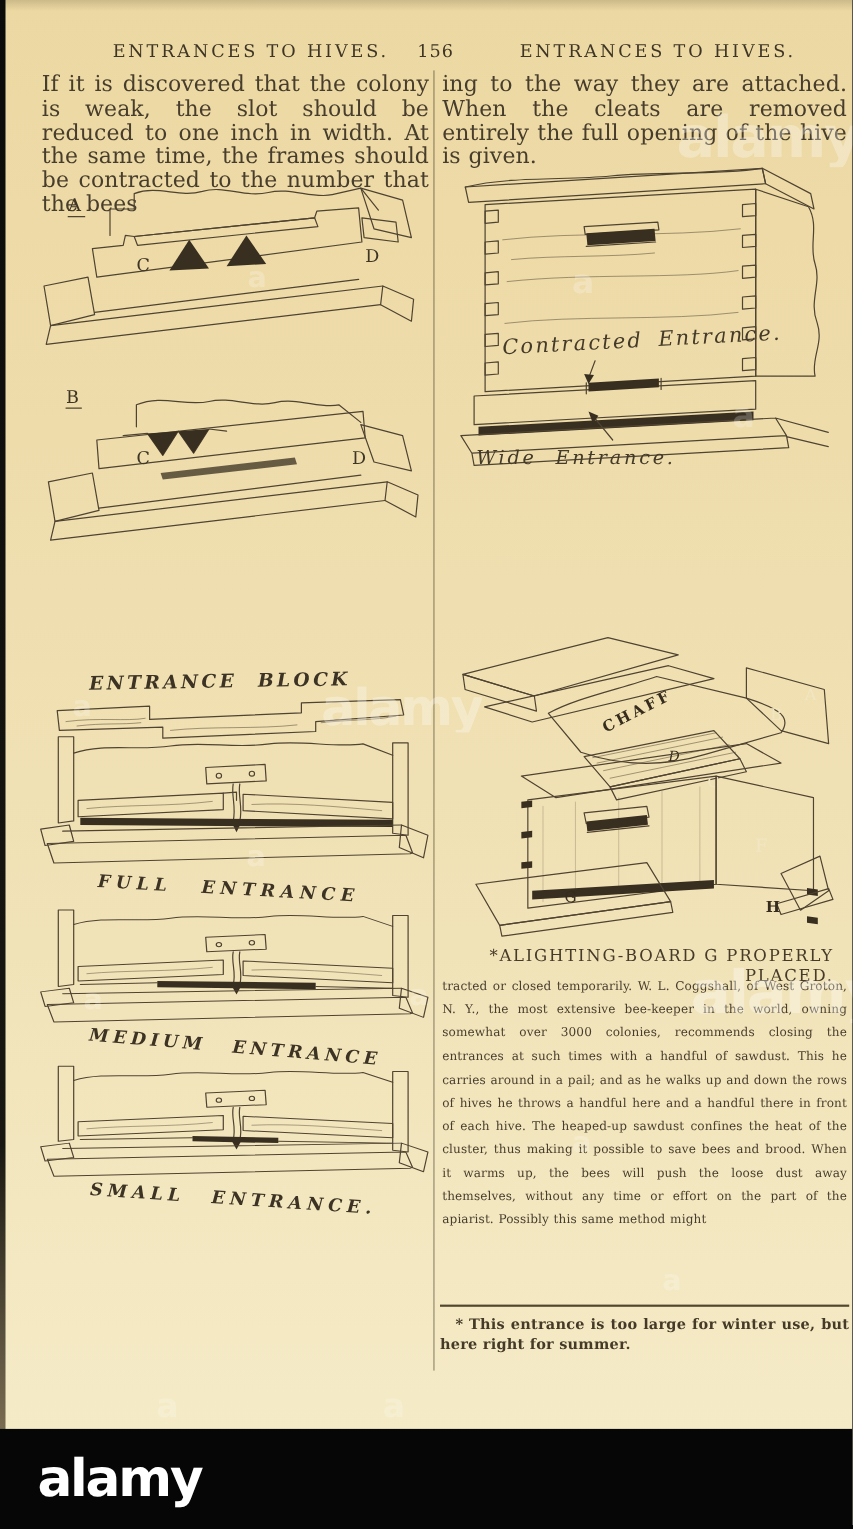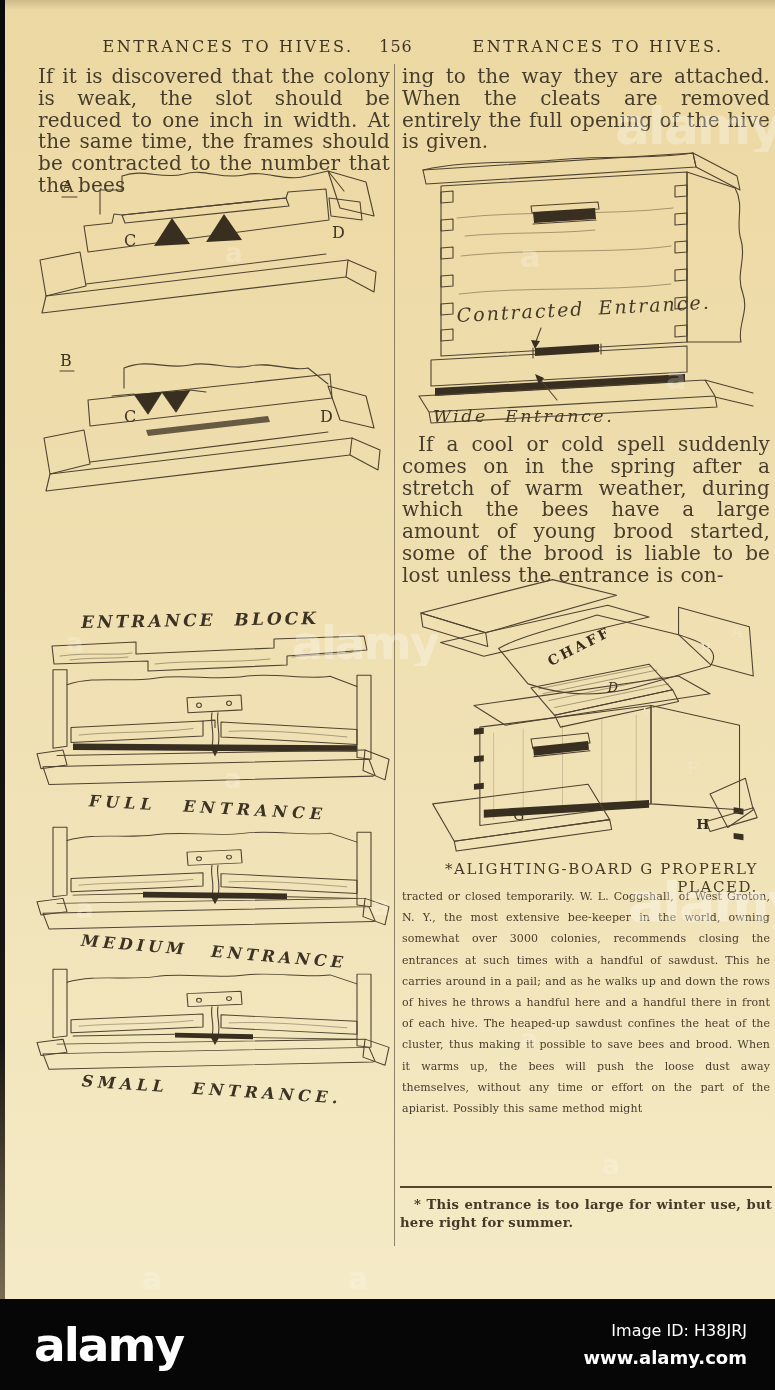--- a/index.html
+++ b/index.html
@@ -230,21 +230,20 @@
     <polygon class="dk" points="30,252 280,238 280,246 30,260"></polygon>
     <path class="ln" d="M14,260 L300,244 M14,260 L24,276 M300,244 L310,260 M24,276 L310,260 M24,276 L26,287 M310,260 L312,271 M26,287 L312,271 M300,244 L348,257 M310,261 L348,270"></path>
     <text class="hand" x="52" y="186" font-size="19" letter-spacing="2" word-spacing="6" transform="rotate(-3 52 186)">Contracted Entrance.</text>
     <path class="ln" d="M136,192 L130,208"></path>
     <polygon class="dk" points="126,204 130,213 135,205"></polygon>
     <text class="hand" x="28" y="286" font-size="17.5" letter-spacing="2.5" word-spacing="9">Wide Entrance.</text>
     <path class="ln" d="M152,264 L134,242"></path>
     <polygon class="dk" points="130,238 134,249 139,242"></polygon>
   </svg>
 
-  <p class="body indent" style="left:402px;top:434px;width:368px">If a cool or cold spell suddenly comes on in the spring after a stretch of warm weather, during which the bees have a large amount of young brood started, some of the brood is liable to be lost unless the entrance is con-</p>
 
   <svg class="fig" style="left:412px;top:556px" width="358" height="300" viewBox="0 0 358 305">
     <defs>
       <pattern id="pst" width="6" height="6" patternUnits="userSpaceOnUse">
           <circle cx="1.5" cy="1.5" r=".9" fill="#4a3e28"></circle>
           <circle cx="4.5" cy="4.5" r=".8" fill="#5b4d33"></circle>
         </pattern>
       <pattern id="pcv" width="4" height="4" patternUnits="userSpaceOnUse">
           <path d="M1 0V4" stroke="#4f432c" stroke-width=".9"></path>
         </pattern>
@@ -306,18 +305,14 @@
   <div class="ghost" style="left:76px;top:896px;font-size:26px;width:17px;opacity:.22">alamy</div>
   <div class="ghost" style="left:372px;top:893px;font-size:26px;width:17px;opacity:.22">alamy</div>
   <div class="ghost" style="left:628px;top:876px;font-size:54px;opacity:.34">alamy</div>
   <div class="ghost" style="left:520px;top:1026px;font-size:26px;width:17px;opacity:.22">alamy</div>
   <div class="ghost" style="left:602px;top:1152px;font-size:26px;width:17px;opacity:.22">alamy</div>
   <div class="ghost" style="left:142px;top:1264px;font-size:30px;width:20px;opacity:.2">alamy</div>
   <div class="ghost" style="left:348px;top:1264px;font-size:30px;width:20px;opacity:.2">alamy</div>
 
   <div class="alamy-bar">
     <div class="alamy-logo">alamy</div>
-    <div class="bar-right">
-      <div class="bar-id">Image ID: H38JRJ</div>
-      <div class="bar-url">www.alamy.com</div>
-    </div>
   </div>
 </div>
 
 </body></html>

